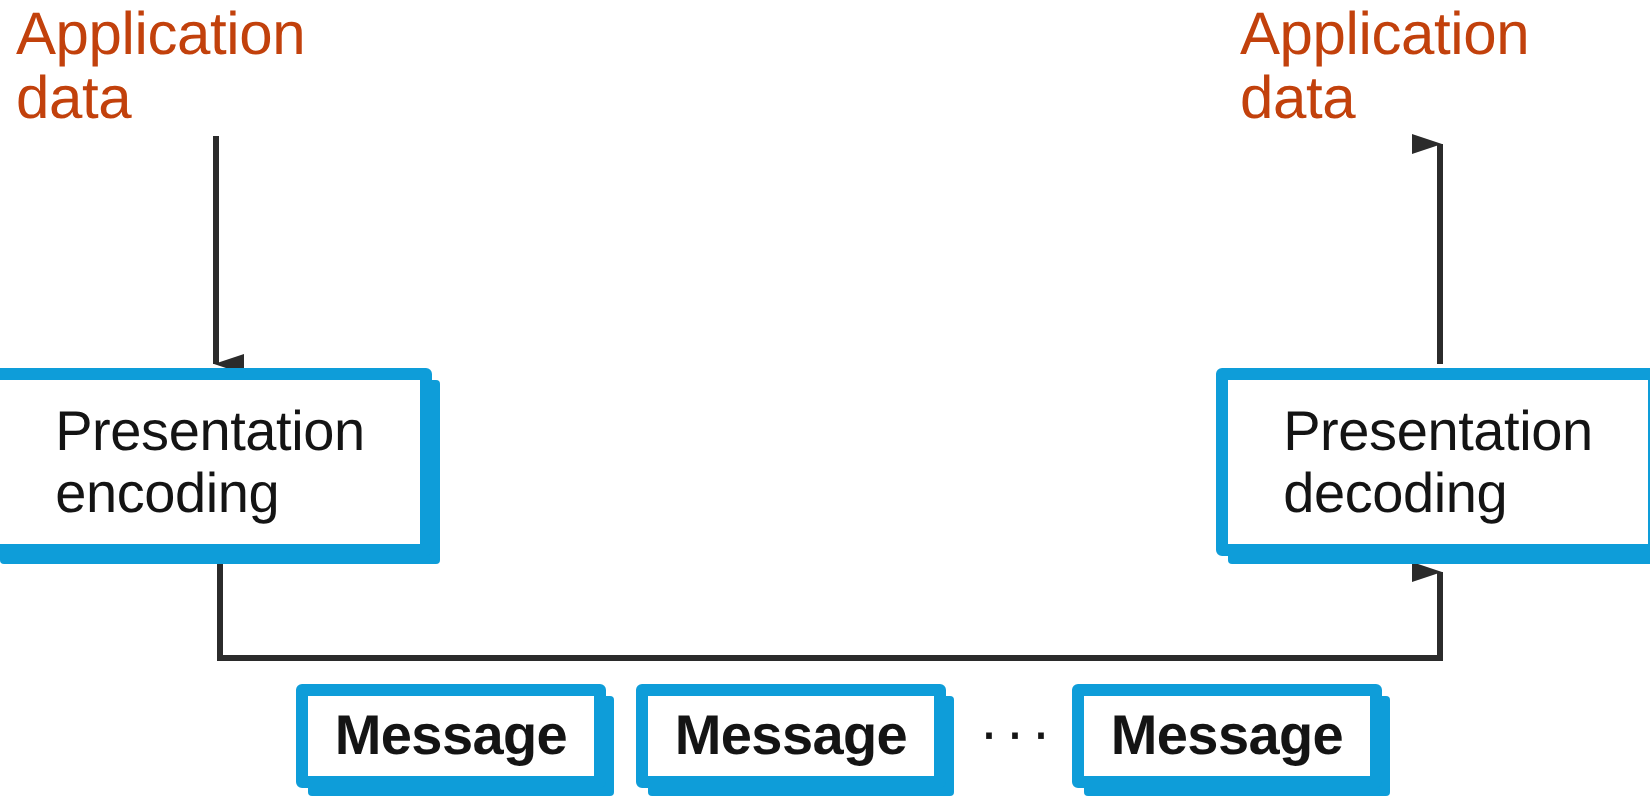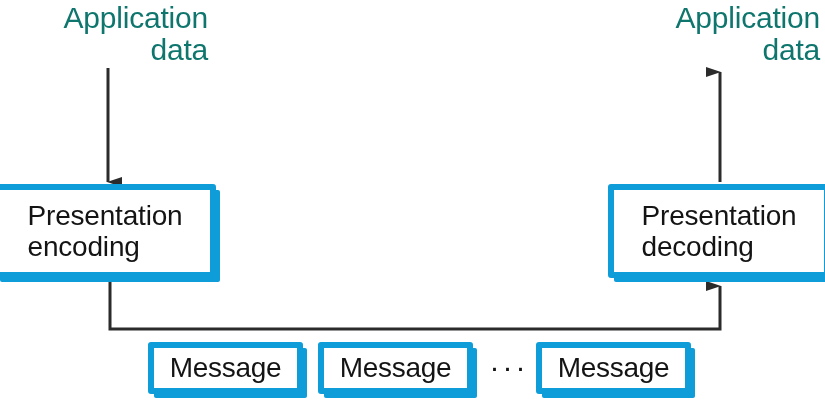--- a/index.html
+++ b/index.html
@@ -13,25 +13,25 @@
     height: 404px;
     background: #ffffff;
     overflow: hidden;
     font-family: "Liberation Sans", sans-serif;
     color: #1a1a1a;
   }
 
   
   .app-label {
     position: absolute;
-    text-align: right;
+    text-align: left;
     font-size: 30px;
     line-height: 32px;
     letter-spacing: -0.2px;
-    color: #0f766e;
+    color: #c2410c;
     white-space: pre-line;
     user-select: none;
   }
   #app-data-left  { left: 8px;  top: 2px; width: 200px; }
   #app-data-right { left: 620px; top: 2px; width: 200px; }
 
   
   .proc-box {
     position: absolute;
     box-sizing: border-box;
@@ -62,20 +62,21 @@
     background: #ffffff;
     border: 6px solid #0e9dd9;
     border-radius: 3px;
     box-shadow: 5px 5px 0 -1px #0e9dd9;
     display: flex;
     align-items: center;
     justify-content: center;
     top: 342px;
     height: 52px;
     width: 155px;
+    font-weight: bold;
   }
   .msg-label {
     font-size: 28px;
     line-height: 30px;
     color: #141414;
     letter-spacing: -0.3px;
     user-select: none;
   }
   #msg-1 { left: 148px; }
   #msg-2 { left: 318px; }

